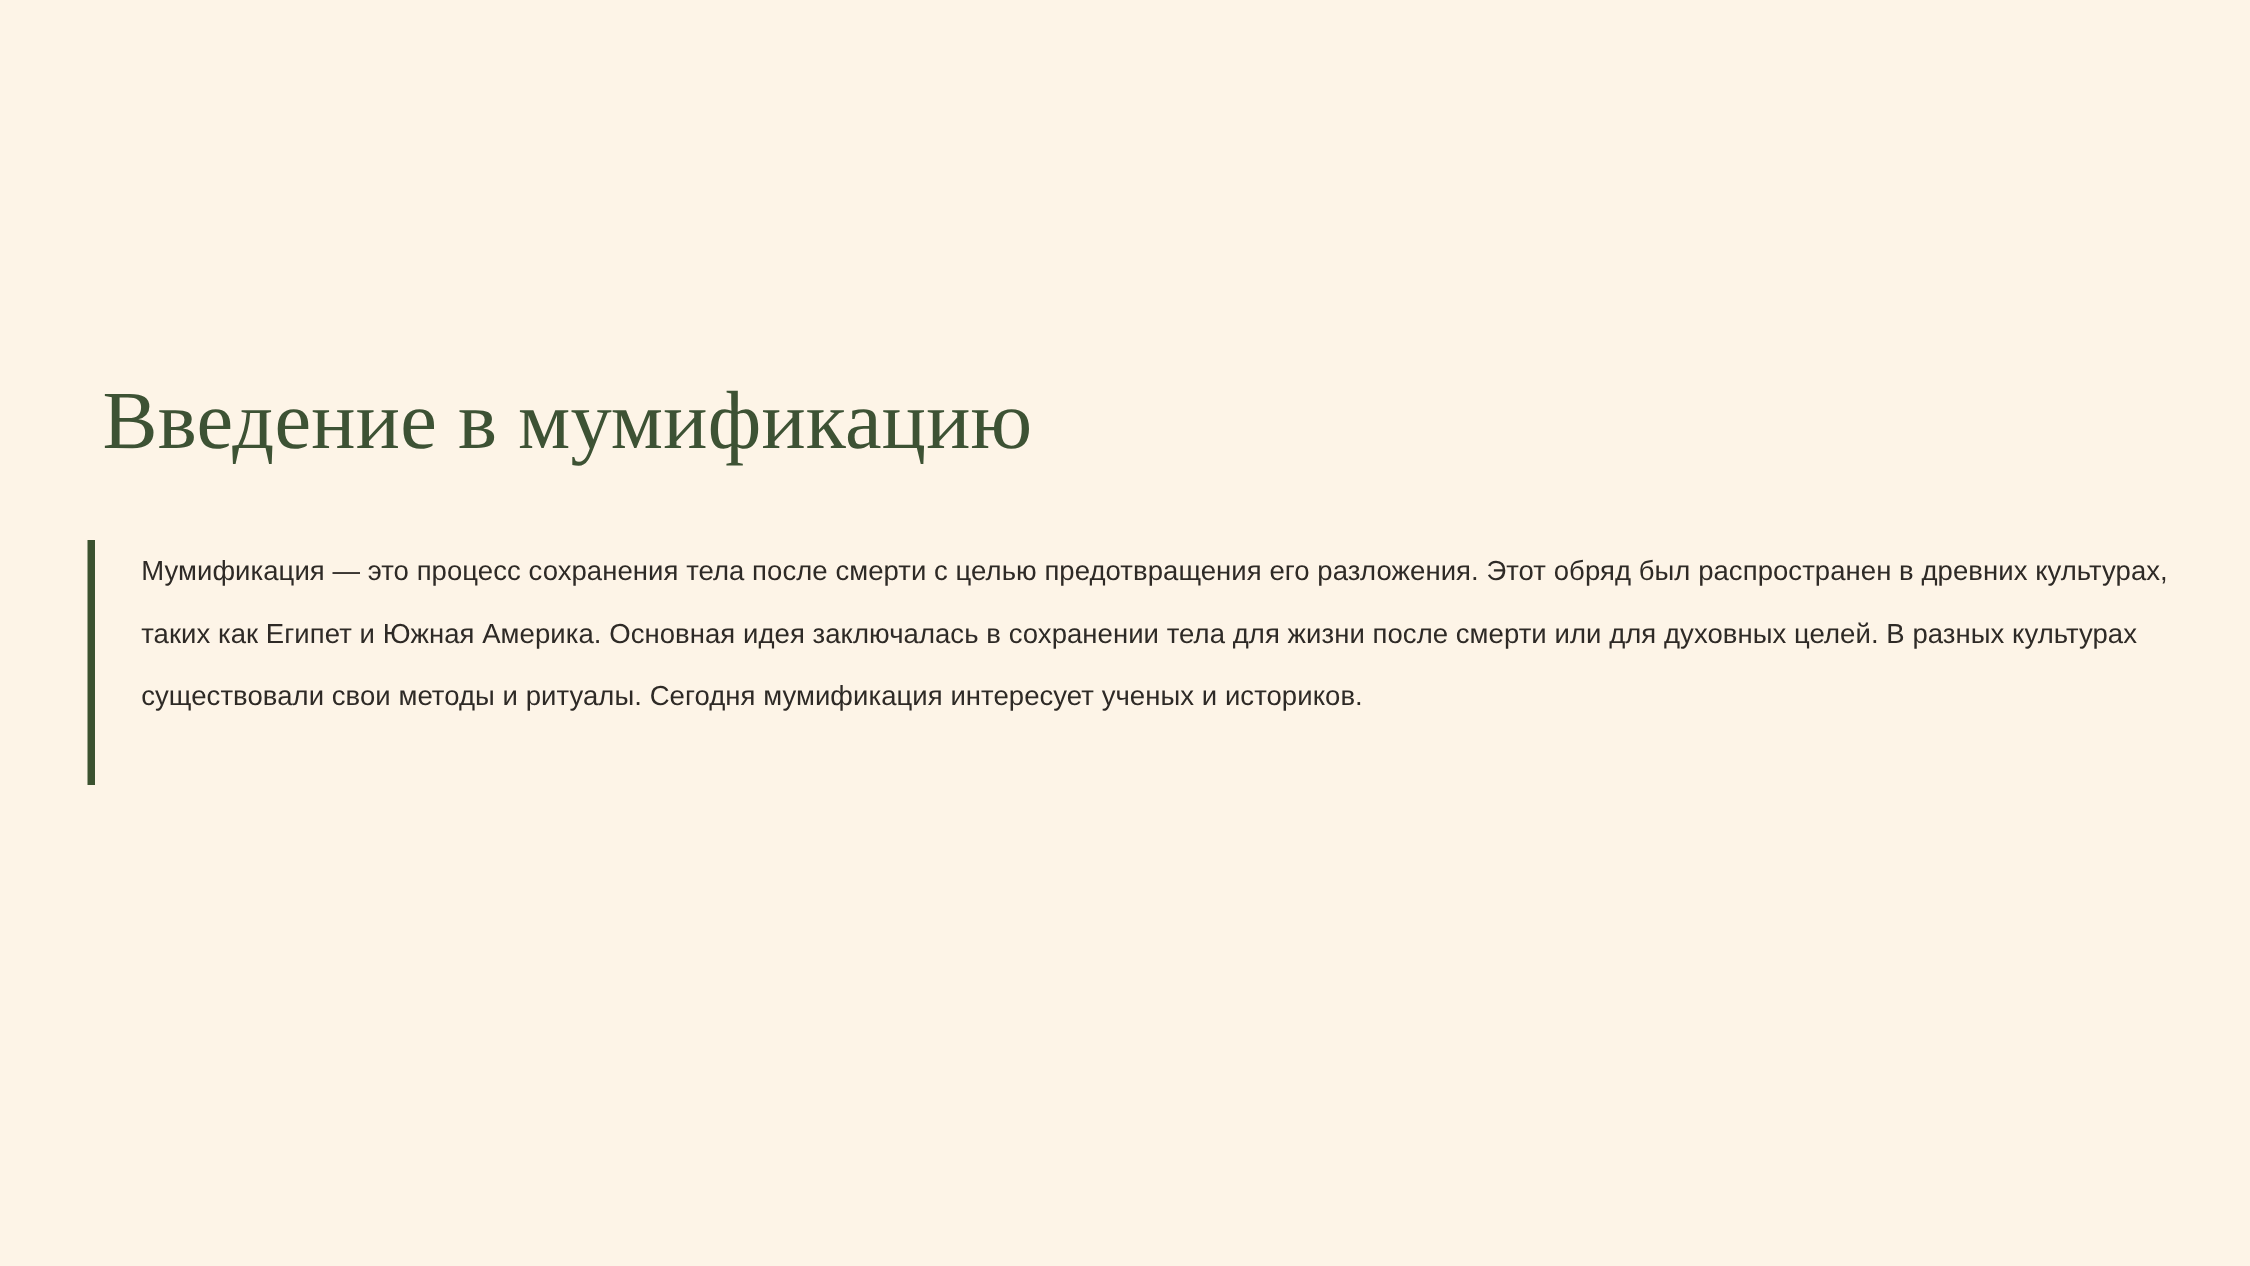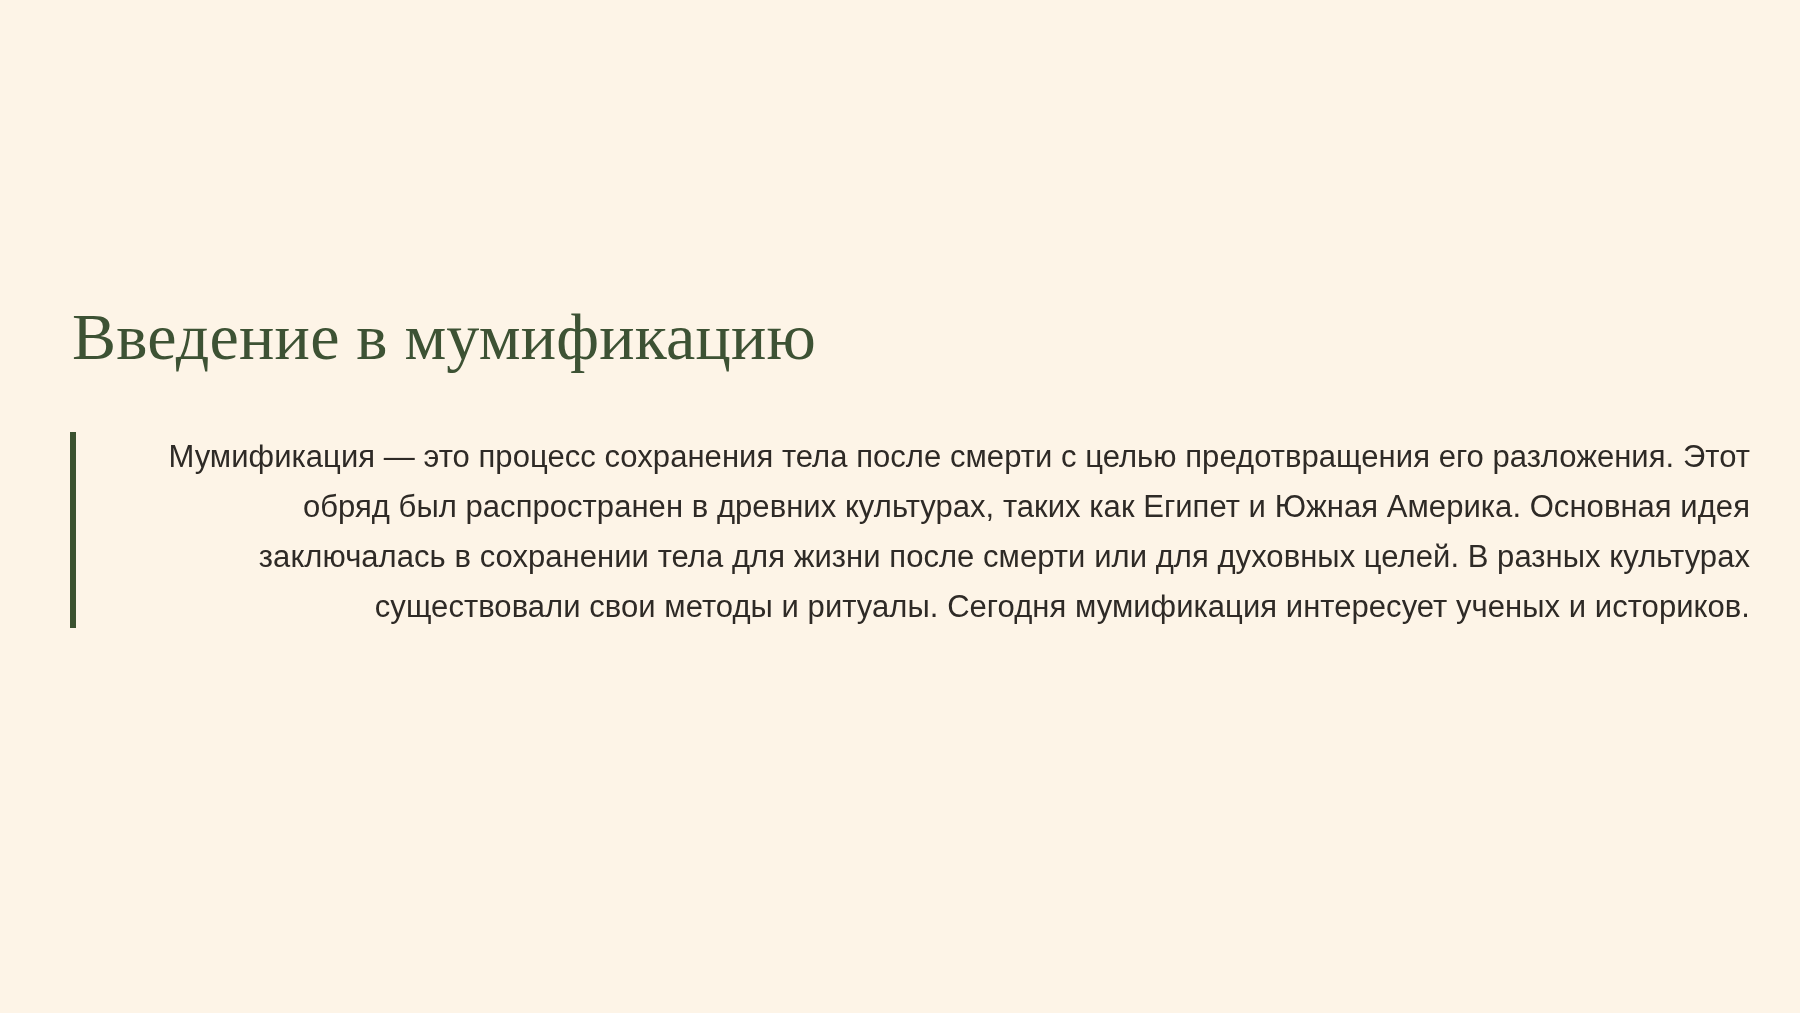--- a/index.html
+++ b/index.html
@@ -29,21 +29,21 @@
     width: 1680px;
   }
 
   #page-title {
     font-family: "Liberation Serif", "DejaVu Serif", serif;
     font-weight: 400;
     font-size: 66px;
     line-height: 1.12;
     letter-spacing: 0.2px;
     color: #3D5234;
-    margin: 0 0 58px 2px;
+    margin: 0 0 58px 12px;
     white-space: nowrap;
   }
 
   #intro-block {
     position: relative;
     padding-left: 43px;
     min-height: 196px;
   }
 
   #accent-bar {
@@ -53,26 +53,26 @@
     width: 6px;
     height: 196px;
     background: #3B5230;
     border-radius: 0;
   }
 
   #intro-paragraph {
     margin: 0;
     font-family: "Liberation Sans", "DejaVu Sans", sans-serif;
     font-weight: 400;
-    font-size: 31px;
+    font-size: 22px;
     line-height: 50px;
     color: #2E2A26;
     letter-spacing: 0.05px;
     max-width: 1640px;
-    text-align: right;
+    text-align: left;
   }
 </style>
 </head>
 <body>
 
 <div id="slide">
 
   <div id="content">
 
     <h1 id="page-title">Введение в мумификацию</h1>

